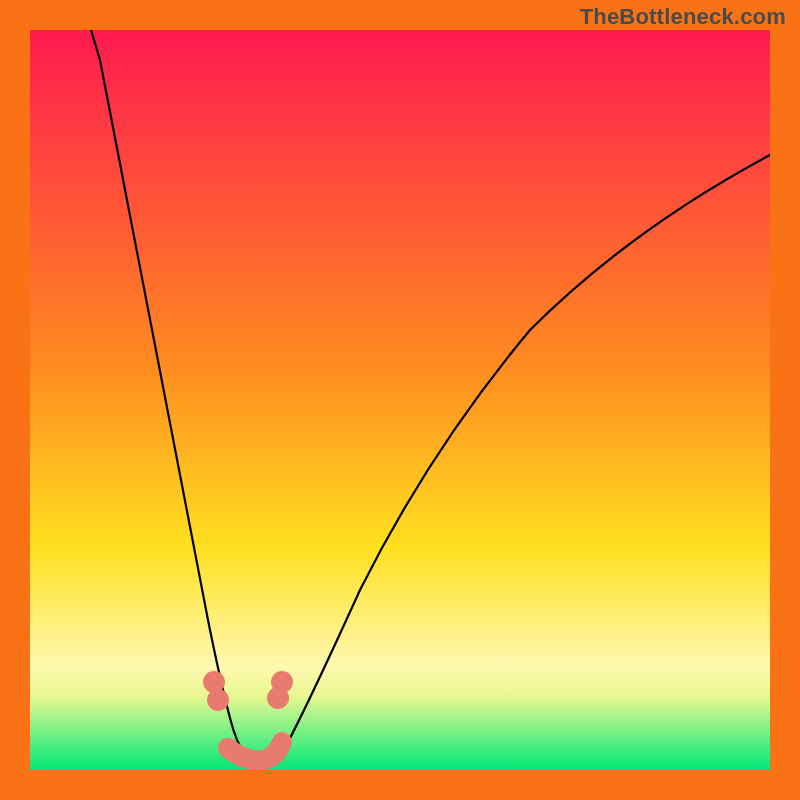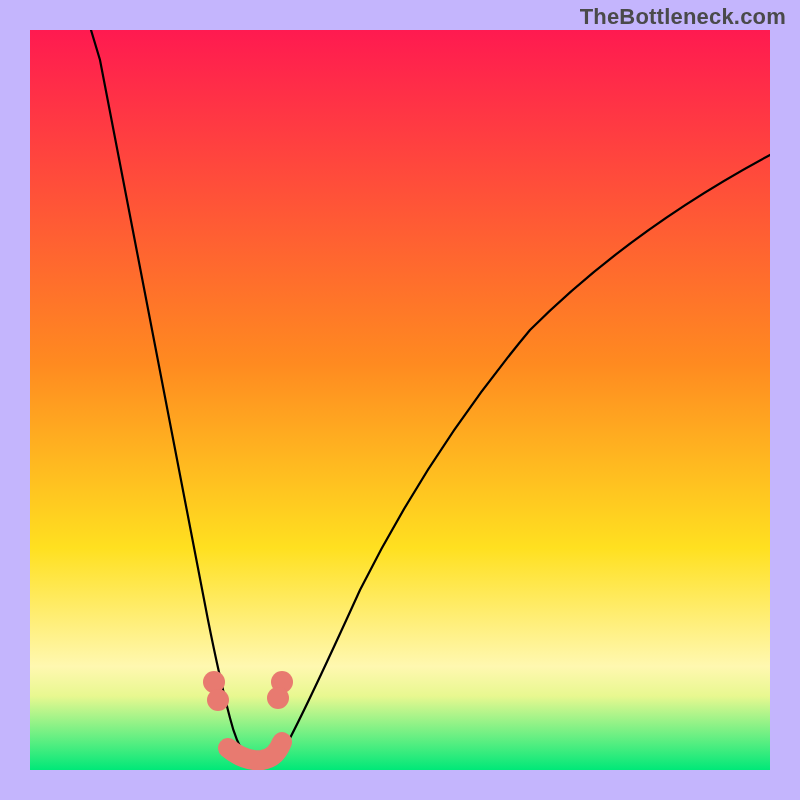--- a/index.html
+++ b/index.html
@@ -8,21 +8,21 @@
     width: 800px;
     height: 800px;
     background: #000000;
     overflow: hidden;
     font-family: Arial, Helvetica, sans-serif;
   }
   .stage {
     position: relative;
     width: 800px;
     height: 800px;
-    background: #c4b5fd;
+    background: #f97316;
   }
   .plot {
     position: absolute;
     left: 30px;
     top: 30px;
     width: 740px;
     height: 740px;
     background: linear-gradient(to bottom, #ff1a50 0%, #ff8a20 45%, #ffe020 70%, #fff8b0 86%, #e8f890 90%, #00e878 100%);
     overflow: hidden;
   }

